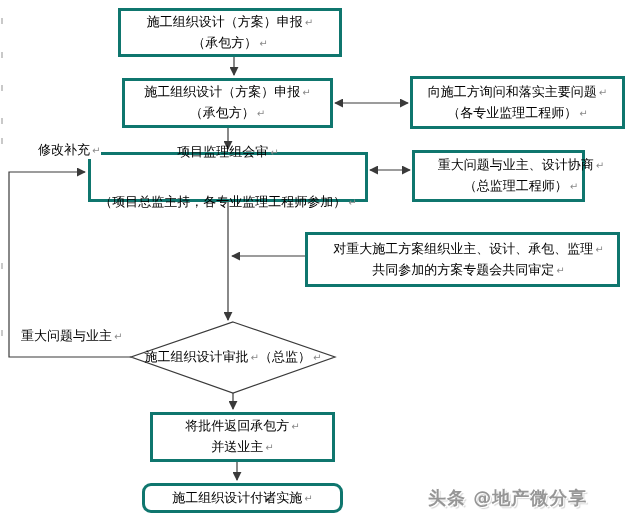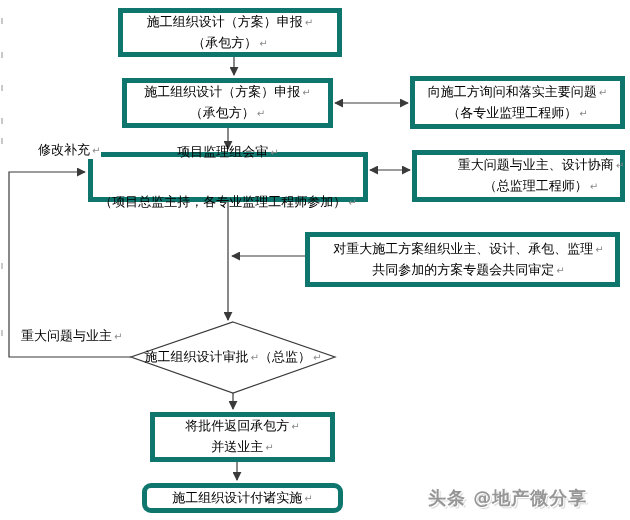--- a/index.html
+++ b/index.html
@@ -2,21 +2,21 @@
 <html><head>
 <meta charset="utf-8">
 <style>
   html,body{margin:0;padding:0;background:#ffffff;}
   .canvas{
     position:relative;width:630px;height:520px;background:#ffffff;overflow:hidden;
     font-family:"DejaVu Sans","Liberation Sans",sans-serif;color:#000;
   }
   svg.wires{position:absolute;left:0;top:0;width:630px;height:520px;}
   .node{
-    position:absolute;background:#fff;border:5px solid #0f766e;
+    position:absolute;background:#fff;border:3px solid #0f766e;
     display:flex;flex-direction:column;justify-content:center;align-items:center;
     font-size:13px;line-height:20px;text-align:center;box-sizing:border-box;
   }
   .ln{white-space:nowrap;}
   .ret{color:#8a8a8a;font-size:10px;margin-left:2px;}
   .diamond-text{
     position:absolute;display:flex;justify-content:center;align-items:center;
     font-size:13px;line-height:20px;text-align:center;background:transparent;
   }
   .edge-label{
@@ -75,21 +75,21 @@
   <div class="node" style="left:410px;top:76px;width:215px;height:53px;">
     <div class="ln"><span>向施工方询问和落实主要问题</span><span class="ret">↵</span></div>
     <div class="ln"><span>（各专业监理工程师）</span><span class="ret">↵</span></div>
   </div>
 
   <div class="node" style="left:88px;top:152px;width:280px;height:50px;gap:29px;">
     <div class="ln"><span>项目监理组会审</span><span class="ret">↵</span></div>
     <div class="ln"><span>（项目总监主持，各专业监理工程师参加）</span><span class="ret">↵</span></div>
   </div>
 
-  <div class="node" style="left:412px;top:150px;width:213px;height:52px;padding-left:45px;">
+  <div class="node" style="left:412px;top:150px;width:173px;height:52px;padding-left:45px;">
     <div class="ln"><span>重大问题与业主、设计协商</span><span class="ret">↵</span></div>
     <div class="ln"><span>（总监理工程师）</span><span class="ret">↵</span></div>
   </div>
 
   <div class="node" style="left:305px;top:232px;width:315px;height:55px;padding-left:12px;">
     <div class="ln"><span>对重大施工方案组织业主、设计、承包、监理</span><span class="ret">↵</span></div>
     <div class="ln"><span>共同参加的方案专题会共同审定</span><span class="ret">↵</span></div>
   </div>
 
   <div class="diamond-text" style="left:150px;top:328px;width:166px;height:58px;">

